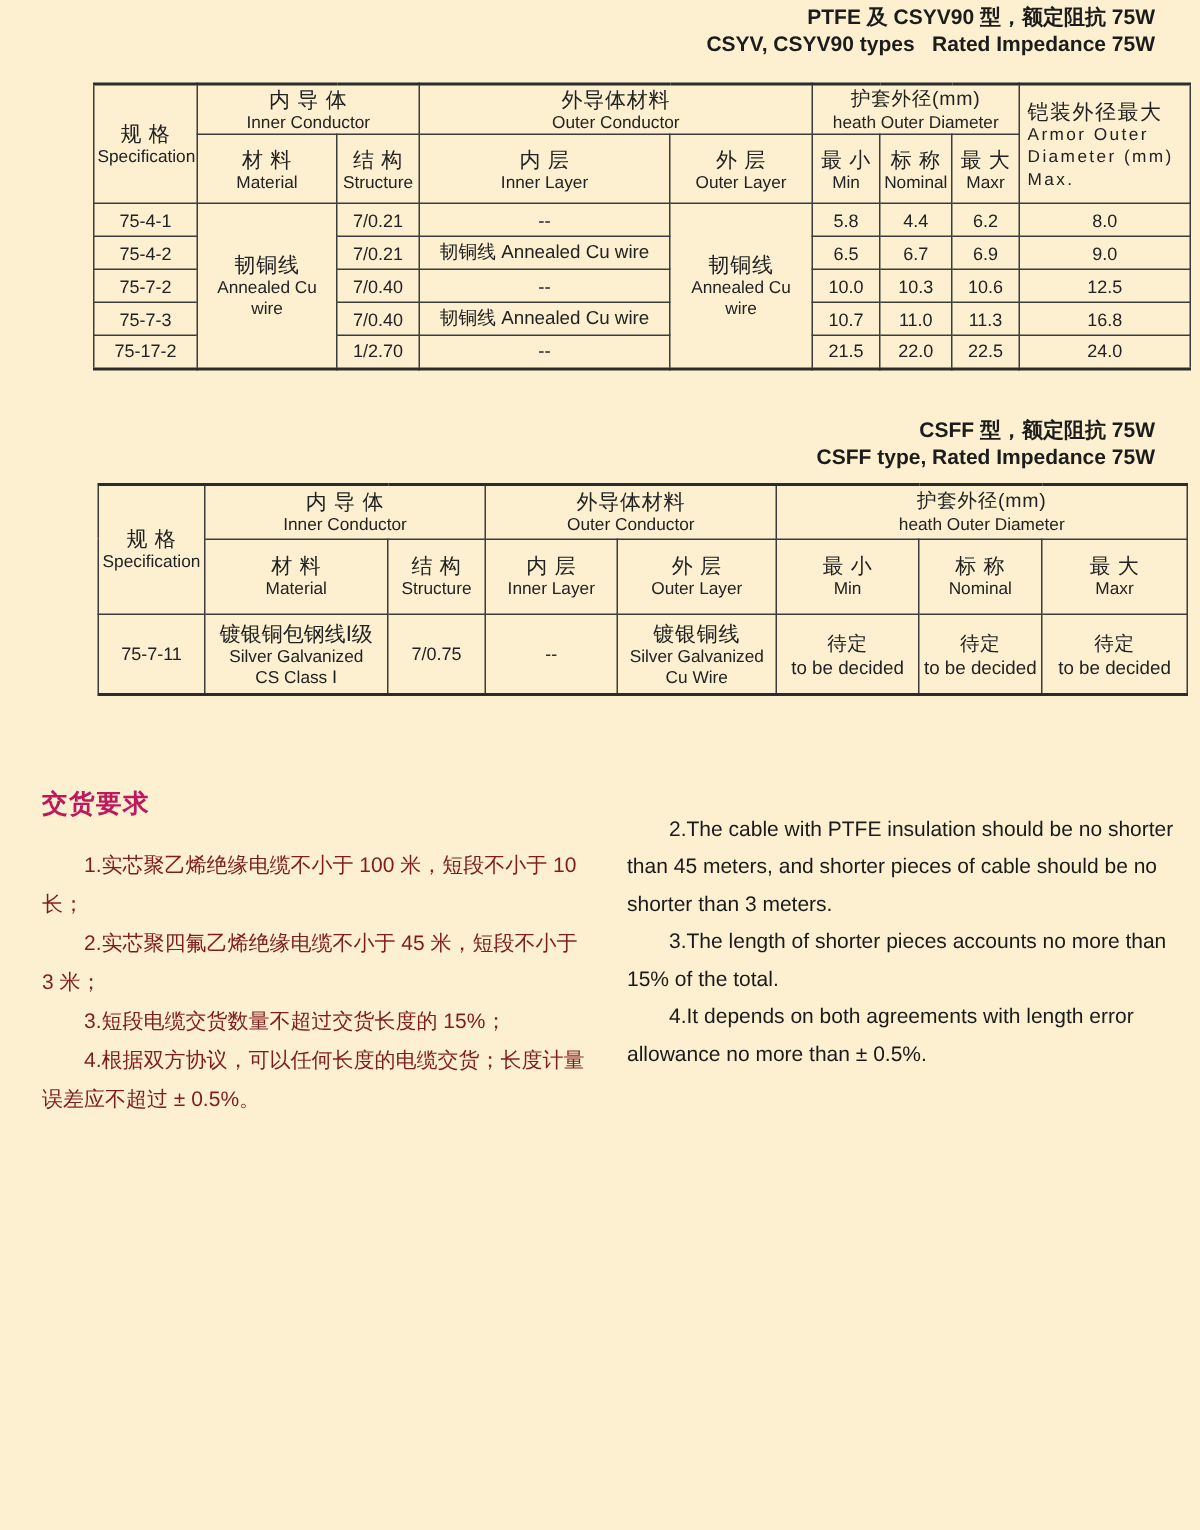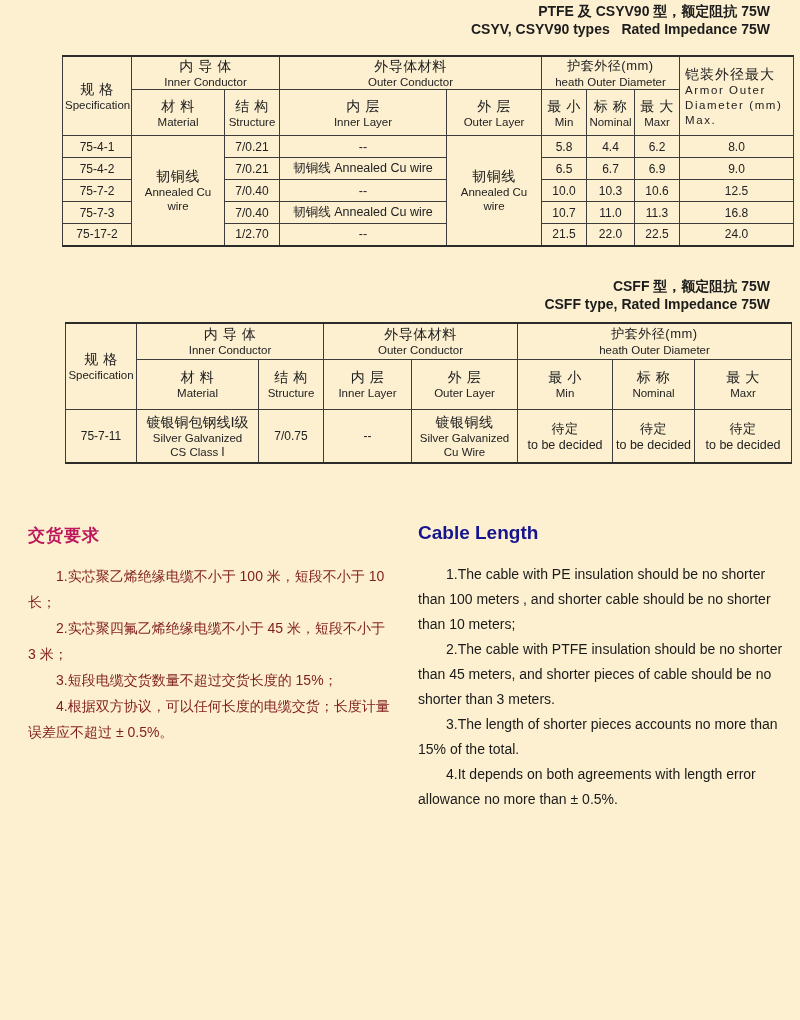--- a/index.html
+++ b/index.html
@@ -260,20 +260,18 @@
   <div class="sec-title-zh">交货要求</div>
   <div class="sec-body-zh">
     <p>1.实芯聚乙烯绝缘电缆不小于 100 米，短段不小于 10 长；</p>
     <p>2.实芯聚四氟乙烯绝缘电缆不小于 45 米，短段不小于 3 米；</p>
     <p>3.短段电缆交货数量不超过交货长度的 15%；</p>
     <p>4.根据双方协议，可以任何长度的电缆交货；长度计量误差应不超过 ± 0.5%。</p>
   </div>
 </div>
 
 <div class="abs" style="left:418px;top:522px;width:374px;">
-  <div class="sec-title-en">Cable Length</div>
   <div class="sec-body-en">
-    <p>1.The cable with PE insulation should be no shorter than 100 meters , and shorter cable should be no shorter than 10 meters;</p>
     <p>2.The cable with PTFE insulation should be no shorter than 45 meters, and shorter pieces of cable should be no shorter  than 3 meters.</p>
     <p>3.The length of shorter pieces accounts no more than 15% of the total.</p>
     <p>4.It depends on both agreements with length error allowance no more than ± 0.5%.</p>
   </div>
 </div>
 
 </body></html>

